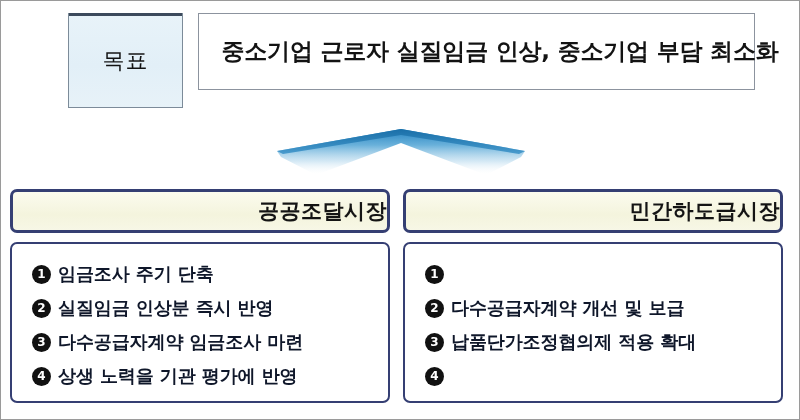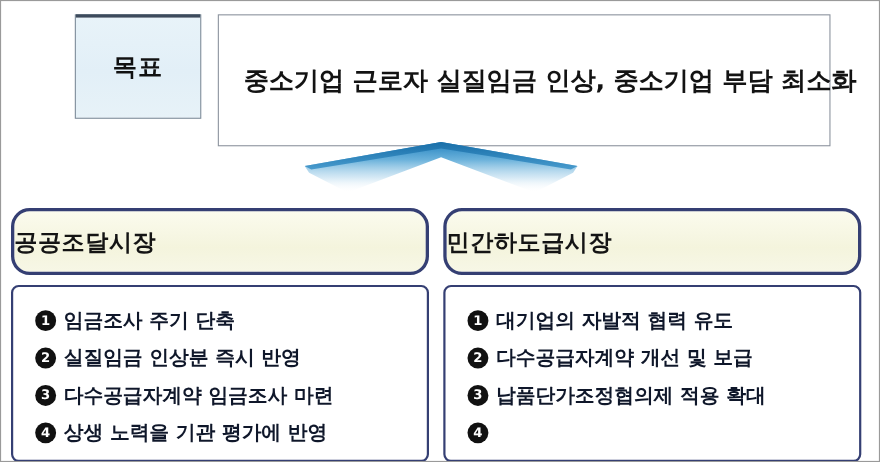--- a/index.html
+++ b/index.html
@@ -37,31 +37,31 @@
   }
   .goal-box::before {
     content: "";
     position: absolute;
     left: 0; right: 0; top: -1px;
     height: 3px;
     background: #3c4a5c;
   }
   .goal-label {
     font-size: 22px;
-    font-weight: bold;
+    font-weight: normal;
     color: #111111;
     letter-spacing: 1px;
   }
 
   .title-box {
     position: absolute;
     left: 197px;
     top: 12px;
     width: 557px;
-    height: 120px;
+    height: 77px;
     box-sizing: border-box;
     border: 1px solid #8c939e;
     background: #ffffff;
     display: flex;
     align-items: center;
     justify-content: center;
     padding-left: 47px;
   }
   .title-text {
     font-size: 23px;
@@ -91,27 +91,27 @@
   .column {
     position: absolute;
     top: 188px;
     width: 380px;
   }
   .column.left  { left: 9px; }
   .column.right { left: 402px; }
 
   .col-header {
     box-sizing: border-box;
-    height: 61px;
+    height: 44px;
     border: 3px solid #353f73;
-    border-radius: 17px;
+    border-radius: 7px;
     background: linear-gradient(180deg, #fbfbee 0%, #f4f4dd 60%, #f7f7e6 100%);
     display: flex;
     align-items: center;
-    justify-content: flex-start;
+    justify-content: flex-end;
   }
   .col-header-text {
     font-size: 21px;
     font-weight: bold;
     color: #141414;
     letter-spacing: 0.5px;
   }
 
   .col-list {
     box-sizing: border-box;
@@ -206,21 +206,20 @@
     </div>
   </div>
 
   <div class="column right">
     <div class="col-header">
       <span class="col-header-text">민간하도급시장</span>
     </div>
     <div class="col-list">
       <div class="list-item">
         <span class="bullet">1</span>
-        <span class="item-text">대기업의 자발적 협력 유도</span>
       </div>
       <div class="list-item">
         <span class="bullet">2</span>
         <span class="item-text">다수공급자계약 개선 및 보급</span>
       </div>
       <div class="list-item">
         <span class="bullet">3</span>
         <span class="item-text">납품단가조정협의제 적용 확대</span>
       </div>
       <div class="list-item">

